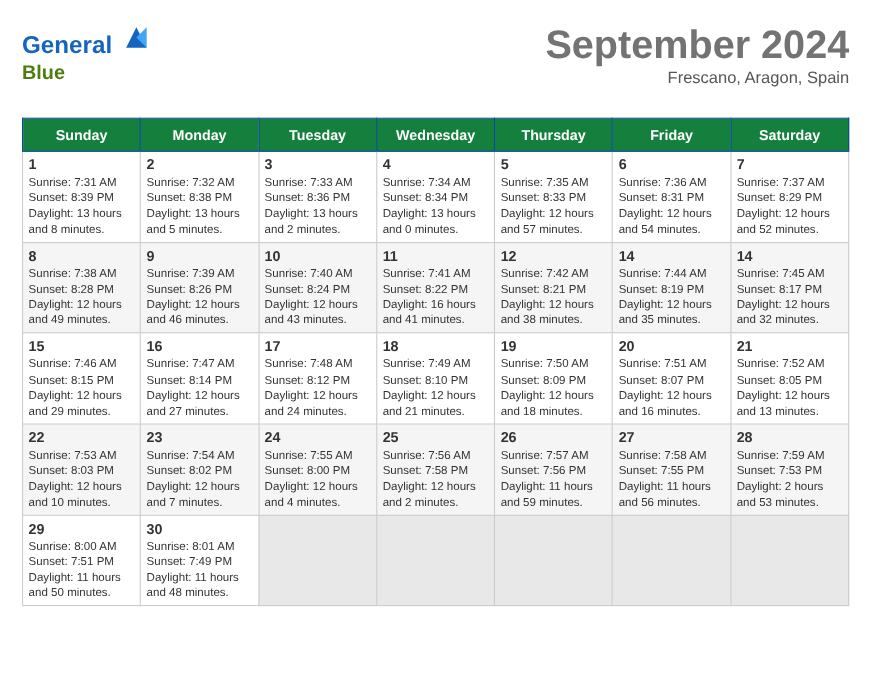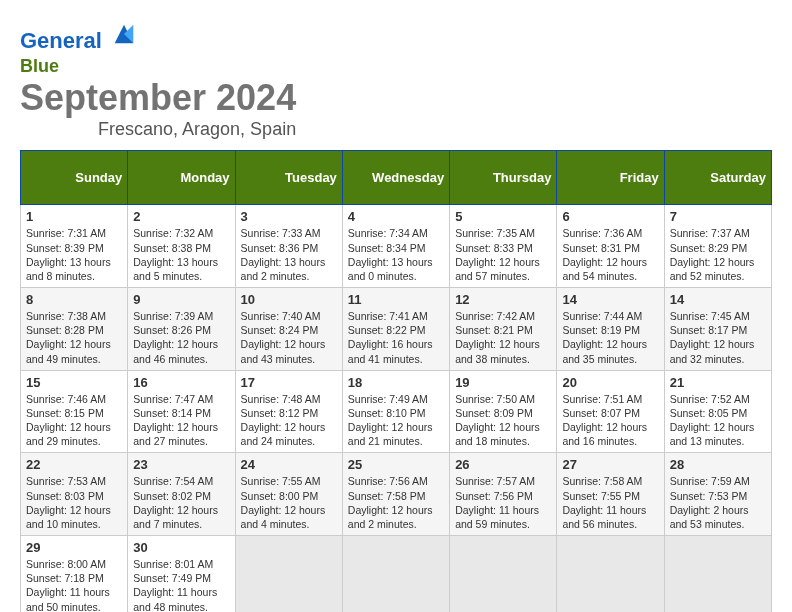--- a/index.html
+++ b/index.html
@@ -7,22 +7,21 @@
       font-family: Arial, sans-serif;
       background: #fff;
       width: 792px;
       min-height: 612px;
       padding: 20px;
     }
     .header {
       display: flex;
       justify-content: space-between;
       align-items: flex-start;
-      margin-bottom: 10px;
-      flex-direction: column;
+      margin-bottom: 28px;
     }
     .logo {
       display: flex;
       align-items: center;
     }
     .logo-text {
       font-size: 22px;
       font-weight: bold;
       color: #333;
       line-height: 1.1;
@@ -37,33 +36,33 @@
     }
     .title-block {
       text-align: right;
     }
     .month-title {
       font-size: 36px;
       font-weight: bold;
       color: #737373;
     }
     .location {
-      font-size: 18px;
+      font-size: 15px;
       color: #555;
     }
     table {
       width: 100%;
       border-collapse: collapse;
       font-size: 11px;
     }
     thead tr th {
-      background-color: #4d7c0f;
+      background-color: #15803d;
       color: #fff;
-      padding: 19px 5px;
-      text-align: right;
+      padding: 7px 5px;
+      text-align: center;
       font-size: 13px;
       font-weight: bold;
       border: 1px solid #0d47a1;
     }
     tbody tr td {
       border: 1px solid #ccc;
       vertical-align: top;
       padding: 4px 5px;
       width: 14.28%;
       min-height: 70px;
@@ -243,21 +242,21 @@
           <div class="day-detail"><span>Sunrise: 7:58 AM</span><br><span>Sunset: 7:55 PM</span><br><span>Daylight: 11 hours and 56 minutes.</span></div>
         </td>
         <td>
           <span class="day-num">28</span>
           <div class="day-detail"><span>Sunrise: 7:59 AM</span><br><span>Sunset: 7:53 PM</span><br><span>Daylight: 2 hours and 53 minutes.</span></div>
         </td>
       </tr>
       <tr>
         <td>
           <span class="day-num">29</span>
-          <div class="day-detail"><span>Sunrise: 8:00 AM</span><br><span>Sunset: 7:18 PM</span><br><span>Daylight: 11 hours and 50 minutes.</span></div>
+          <div class="day-detail"><span>Sunrise: 8:00 AM</span><br><span>Sunset: 7:51 PM</span><br><span>Daylight: 11 hours and 50 minutes.</span></div>
         </td>
         <td>
           <span class="day-num">30</span>
           <div class="day-detail"><span>Sunrise: 8:01 AM</span><br><span>Sunset: 7:49 PM</span><br><span>Daylight: 11 hours and 48 minutes.</span></div>
         </td>
         <td class="empty-cell"></td>
         <td class="empty-cell"></td>
         <td class="empty-cell"></td>
         <td class="empty-cell"></td>
         <td class="empty-cell"></td>

